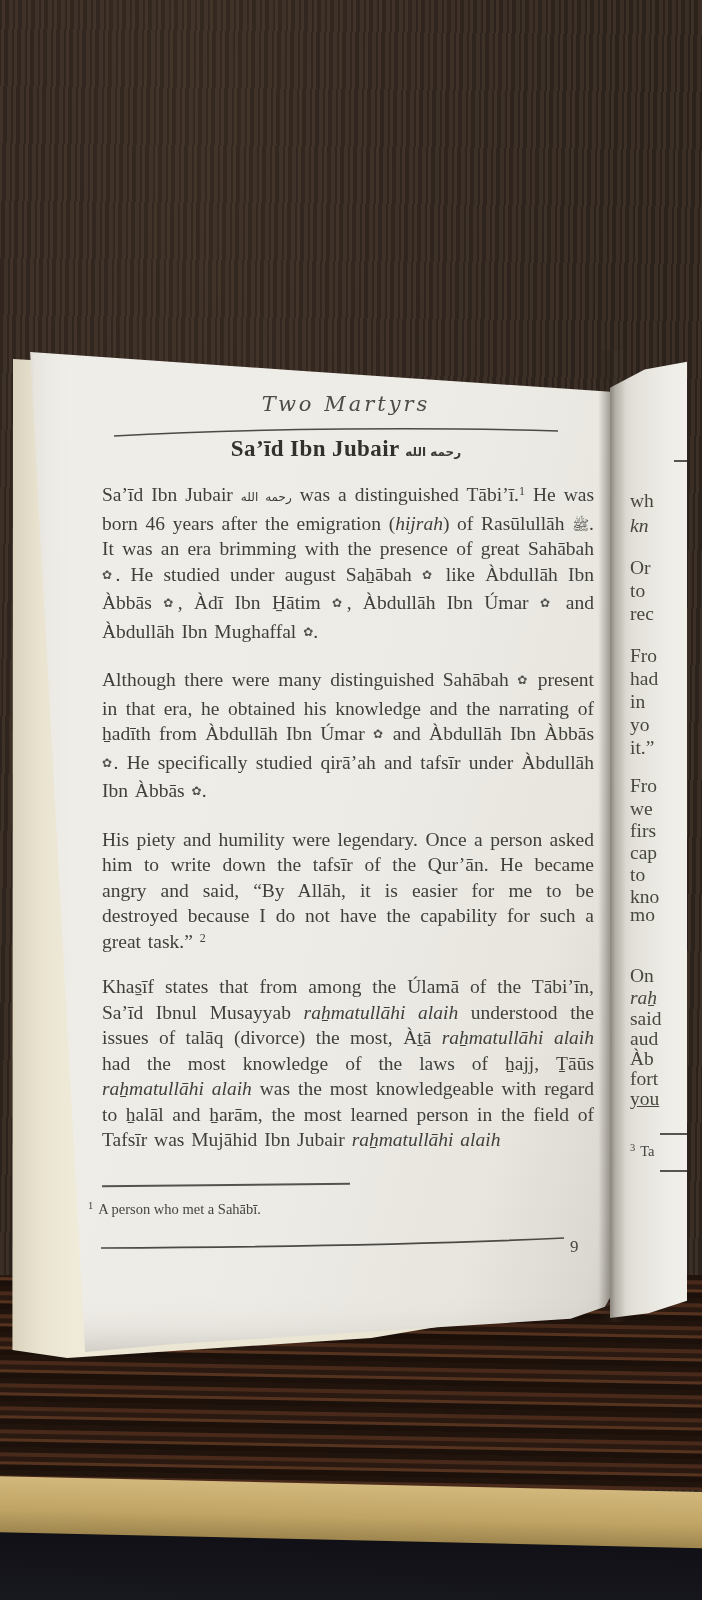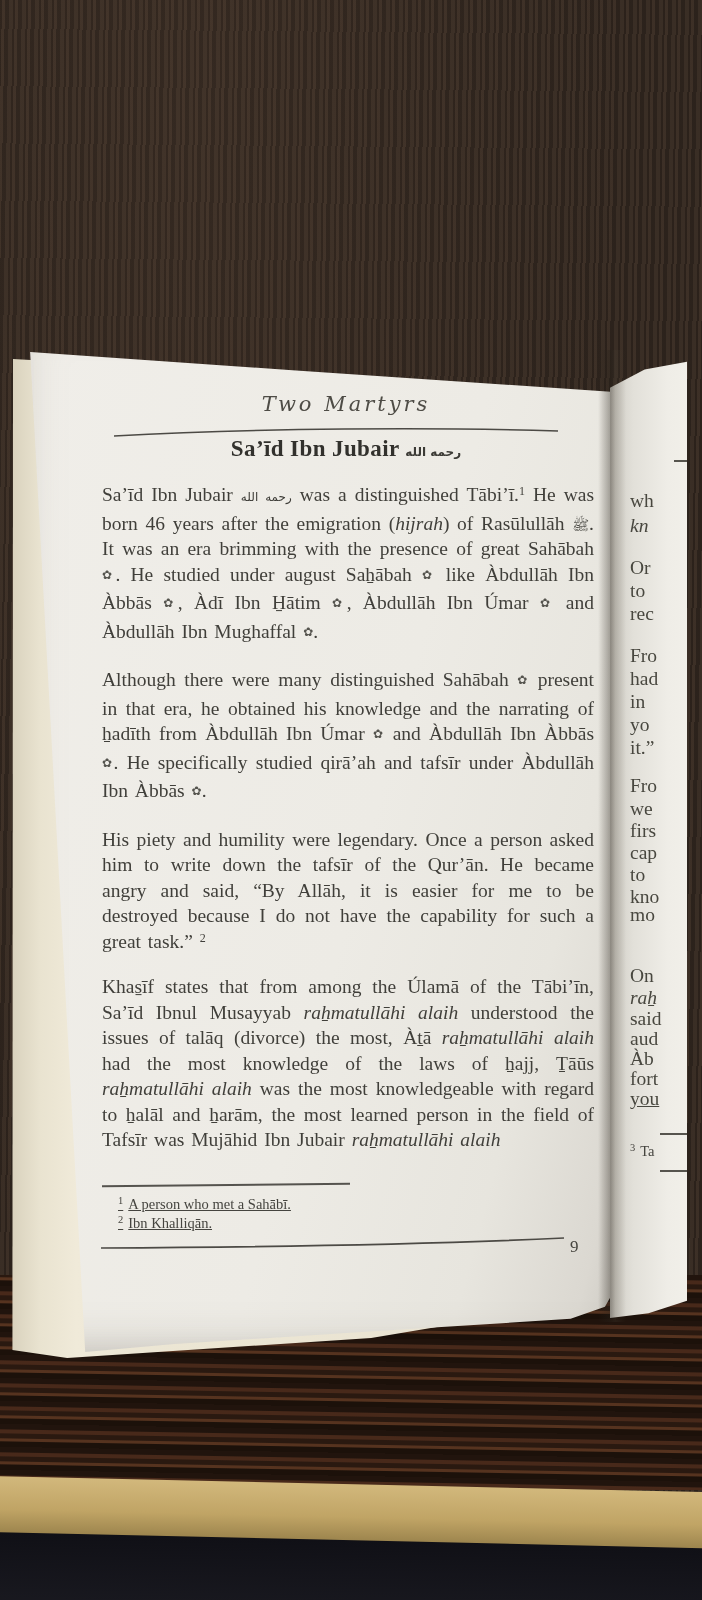--- a/index.html
+++ b/index.html
@@ -54,22 +54,22 @@
   .ar{font-family:"DejaVu Sans",sans-serif;font-size:12px;color:#3c3b36;}
   .body-text{position:absolute;left:76px;top:136px;width:492px;
     font-size:19.5px;line-height:25.5px;color:#403f3a;text-align:justify;word-spacing:2px;}
   .body-text p{margin:0 0 20px 0;}
   .it{font-style:italic;}
   .sup{font-size:12px;vertical-align:6px;line-height:0;}
   .sym{font-family:"DejaVu Sans",sans-serif;font-size:14px;line-height:1;color:#4a4944;}
   .sym2{font-size:12px;position:relative;top:-2px;color:#55544e;letter-spacing:0;}
   .footnote-rule{position:absolute;left:76px;top:838px;width:248px;height:2px;
     background:#55534e;transform:rotate(-0.6deg);}
-  .footnotes{position:absolute;left:92px;top:847px;width:420px;
-    font-size:14.5px;line-height:16px;color:#45443f;text-decoration:underline;}
+  .footnotes{position:absolute;left:62px;top:847px;width:420px;
+    font-size:14.5px;line-height:25px;color:#45443f;}
   .fn-num{font-size:10.5px;vertical-align:5px;margin-right:5px;}
   .bottom-rule-svg{position:absolute;left:74px;top:890px;}
   .page-number{position:absolute;left:544px;top:891px;font-size:17px;color:#46453f;}
 
   
   .rp-top-rule{position:absolute;left:64px;top:108px;width:30px;height:2px;background:#56544e;}
   .rp-frag{position:absolute;left:20px;font-size:19.5px;color:#48473f;white-space:nowrap;}
   .rp-fn-rule1{position:absolute;left:50px;top:781px;width:44px;height:2px;background:#56544e;}
   .rp-footnote{position:absolute;left:20px;top:790px;font-size:14.5px;color:#45443f;white-space:nowrap;}
   .rp-fn-rule2{position:absolute;left:50px;top:818px;width:44px;height:2px;background:#56544e;}
@@ -104,21 +104,20 @@
     <div class="body-text" id="body-text">
         <p><span>Sa’īd Ibn Jubair </span><span class="ar">رحمه الله</span><span> was a distinguished Tābi’ī.</span><span class="sup">1</span><span> He was born 46 years after the emigration (</span><span class="it">hijrah</span><span>) of Rasūlullāh </span><span class="sym">ﷺ</span><span>. It was an era brimming with the presence of great Sahābah </span><span class="sym2">✿</span><span>. He studied under august Saẖābah </span><span class="sym2">✿</span><span> like Àbdullāh Ibn Àbbās </span><span class="sym2">✿</span><span>, Àdī Ibn H̱ātim </span><span class="sym2">✿</span><span>, Àbdullāh Ibn Úmar </span><span class="sym2">✿</span><span> and Àbdullāh Ibn Mughaffal </span><span class="sym2">✿</span><span>.</span></p>
         <p><span>Although there were many distinguished Sahābah </span><span class="sym2">✿</span><span> present in that era, he obtained his knowledge and the narrating of ẖadīth from Àbdullāh Ibn Úmar </span><span class="sym2">✿</span><span> and Àbdullāh Ibn Àbbās </span><span class="sym2">✿</span><span>. He specifically studied qirā’ah and tafsīr under Àbdullāh Ibn Àbbās </span><span class="sym2">✿</span><span>.</span></p>
         <p><span>His piety and humility were legendary. Once a person asked him to write down the tafsīr of the Qur’ān. He became angry and said, “By Allāh, it is easier for me to be destroyed because I do not have the capability for such a great task.” </span><span class="sup">2</span></p>
         <p><span>Khas̱īf states that from among the Úlamā of the Tābi’īn, Sa’īd Ibnul Musayyab </span><span class="it">raẖmatullāhi alaih</span><span> understood the issues of talāq (divorce) the most, Àṯā </span><span class="it">raẖmatullāhi alaih</span><span> had the most knowledge of the laws of ẖajj, Ṯāūs </span><span class="it">raẖmatullāhi alaih</span><span> was the most knowledgeable with regard to ẖalāl and ẖarām, the most learned person in the field of Tafsīr was Mujāhid Ibn Jubair </span><span class="it">raẖmatullāhi alaih</span></p>
       </div>
 
     <div class="footnote-rule"></div>
     <div class="footnotes" id="footnotes">
         <div><span class="fn-num">1</span><span>A person who met a Sahābī.</span></div>
-        <div><span class="fn-num">2</span><span>Ibn Khalliqān.</span></div>
       </div>
 
     <svg class="bottom-rule-svg" width="468" height="14" viewBox="0 0 468 14">
       <path d="M1,12 C180,11 360,7 464,2" stroke="#4c4a45" stroke-width="1.7" fill="none"></path>
     </svg>
     <div class="page-number">9</div>
   </div>
 
   <div class="right-page">
     <div class="rp-top-rule"></div>

